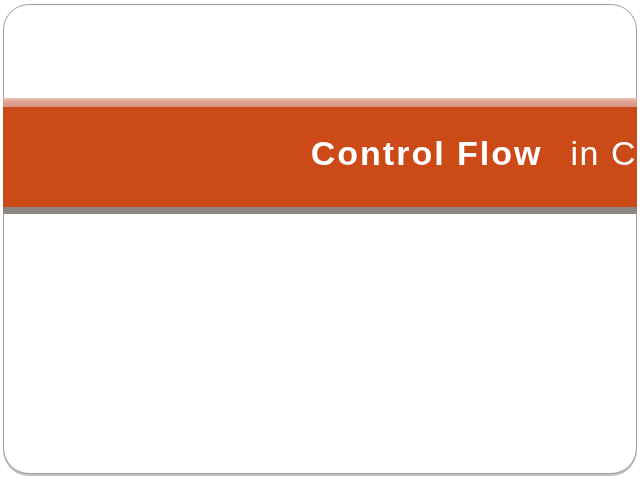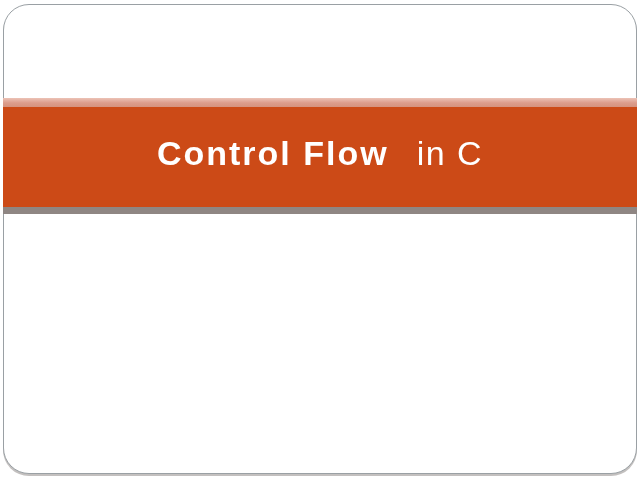--- a/index.html
+++ b/index.html
@@ -40,21 +40,21 @@
       var(--stripe-pink-light, #ecc2b6) 0%,
       var(--stripe-pink, #dc9c8b) 55%,
       #d5937f 100%
     );
   }
   .band {
     height: 100px;
     background: var(--banner-orange, #cc4a17);
     display: flex;
     align-items: center;
-    justify-content: center;
+    justify-content: flex-end;
   }
   .stripe-bottom {
     height: 7px;
     background: var(--stripe-gray, #8f8683);
   }
   .title {
     margin: 0;
     transform: translateY(-3px);
     color: var(--title-text, #ffffff);
     font-size: 34px;

